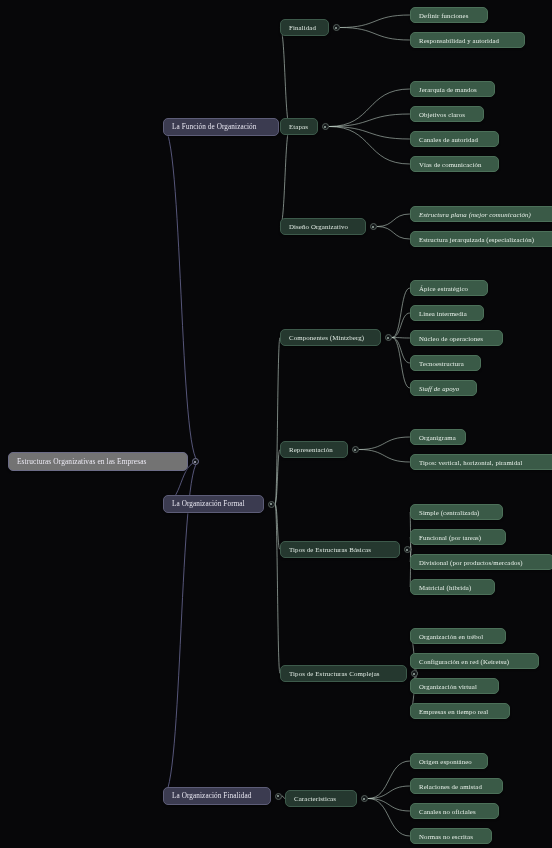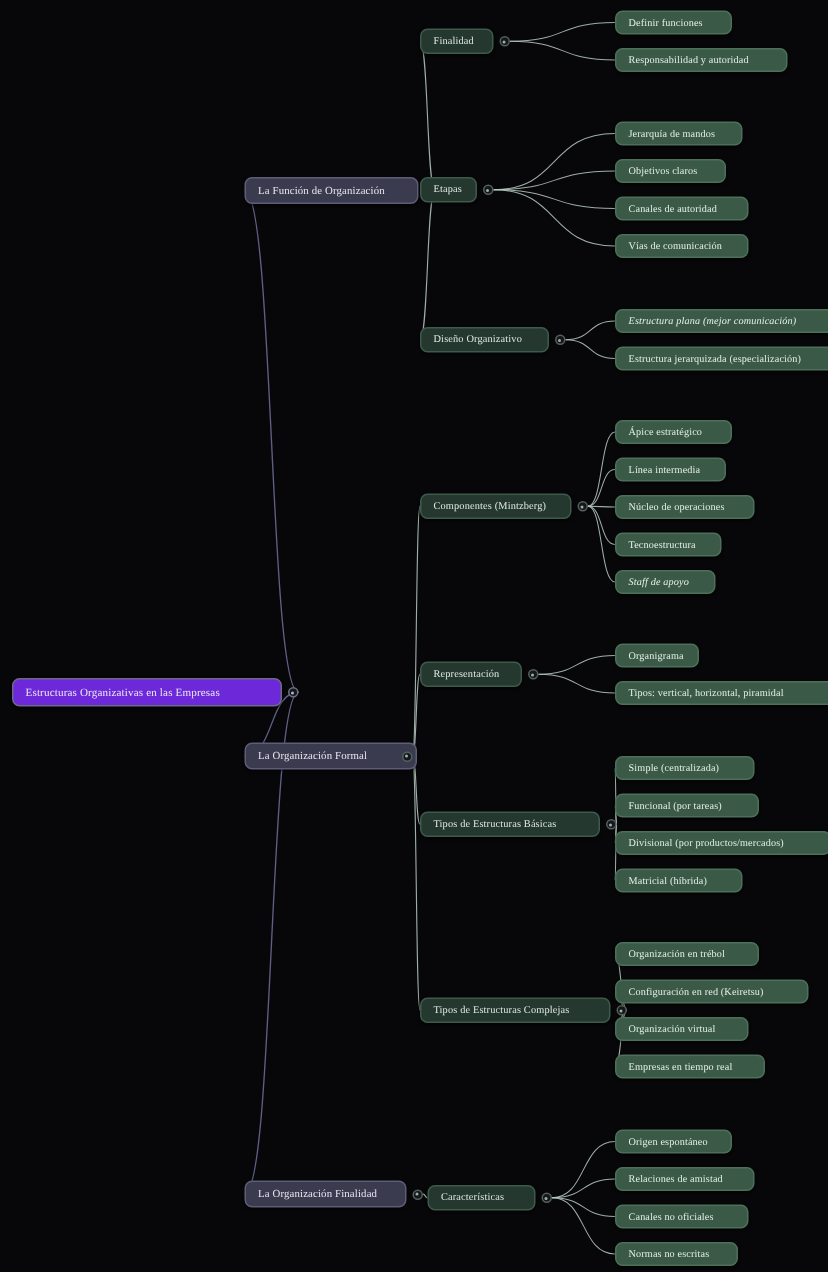--- a/index.html
+++ b/index.html
@@ -15,21 +15,21 @@
     box-sizing:border-box;
     display:flex;align-items:center;
     white-space:nowrap;
     border-radius:5px;
     color:#e9e9ef;
     letter-spacing:.1px;
   }
   .node .txt{display:block;width:100%;padding:0 8px;}
   
   .lvl-root{
-    background:#6d28d9;
+    background:#737373;
     border:1px solid #6b6b86;
     color:#eceaf4;
     font-size:7.4px;
     height:19px;
     box-shadow:0 1px 2px rgba(0,0,0,.55);
   }
   .lvl-main{
     background:#3b3b50;
     border:1px solid #5d5d78;
     color:#e7e6f0;
@@ -154,21 +154,21 @@
       <div class="node lvl-sub" style="left: 280px; top: 218px; width: 86px;">
         <span class="txt">Diseño Organizativo</span>
       </div>
       <div class="toggle" style="left: 369.5px; top: 223px;"></div>
       <div class="node lvl-leaf italic" style="left: 410px; top: 206px; width: 151px;">
         <span class="txt">Estructura plana (mejor comunicación)</span>
       </div>
       <div class="node lvl-leaf" style="left: 410px; top: 231px; width: 166px;">
         <span class="txt">Estructura jerarquizada (especialización)</span>
       </div>
-      <div class="node lvl-main" style="left: 163px; top: 495px; width: 115px;">
+      <div class="node lvl-main" style="left: 163px; top: 495px; width: 101px;">
         <span class="txt">La Organización Formal</span>
       </div>
       <div class="toggle" style="left: 267.5px; top: 500.5px;"></div>
       <div class="node lvl-sub" style="left: 280px; top: 329px; width: 101px;">
         <span class="txt">Componentes (Mintzberg)</span>
       </div>
       <div class="toggle" style="left: 384.5px; top: 334px;"></div>
       <div class="node lvl-leaf" style="left: 410px; top: 280px; width: 78px;">
         <span class="txt">Ápice estratégico</span>
       </div>

